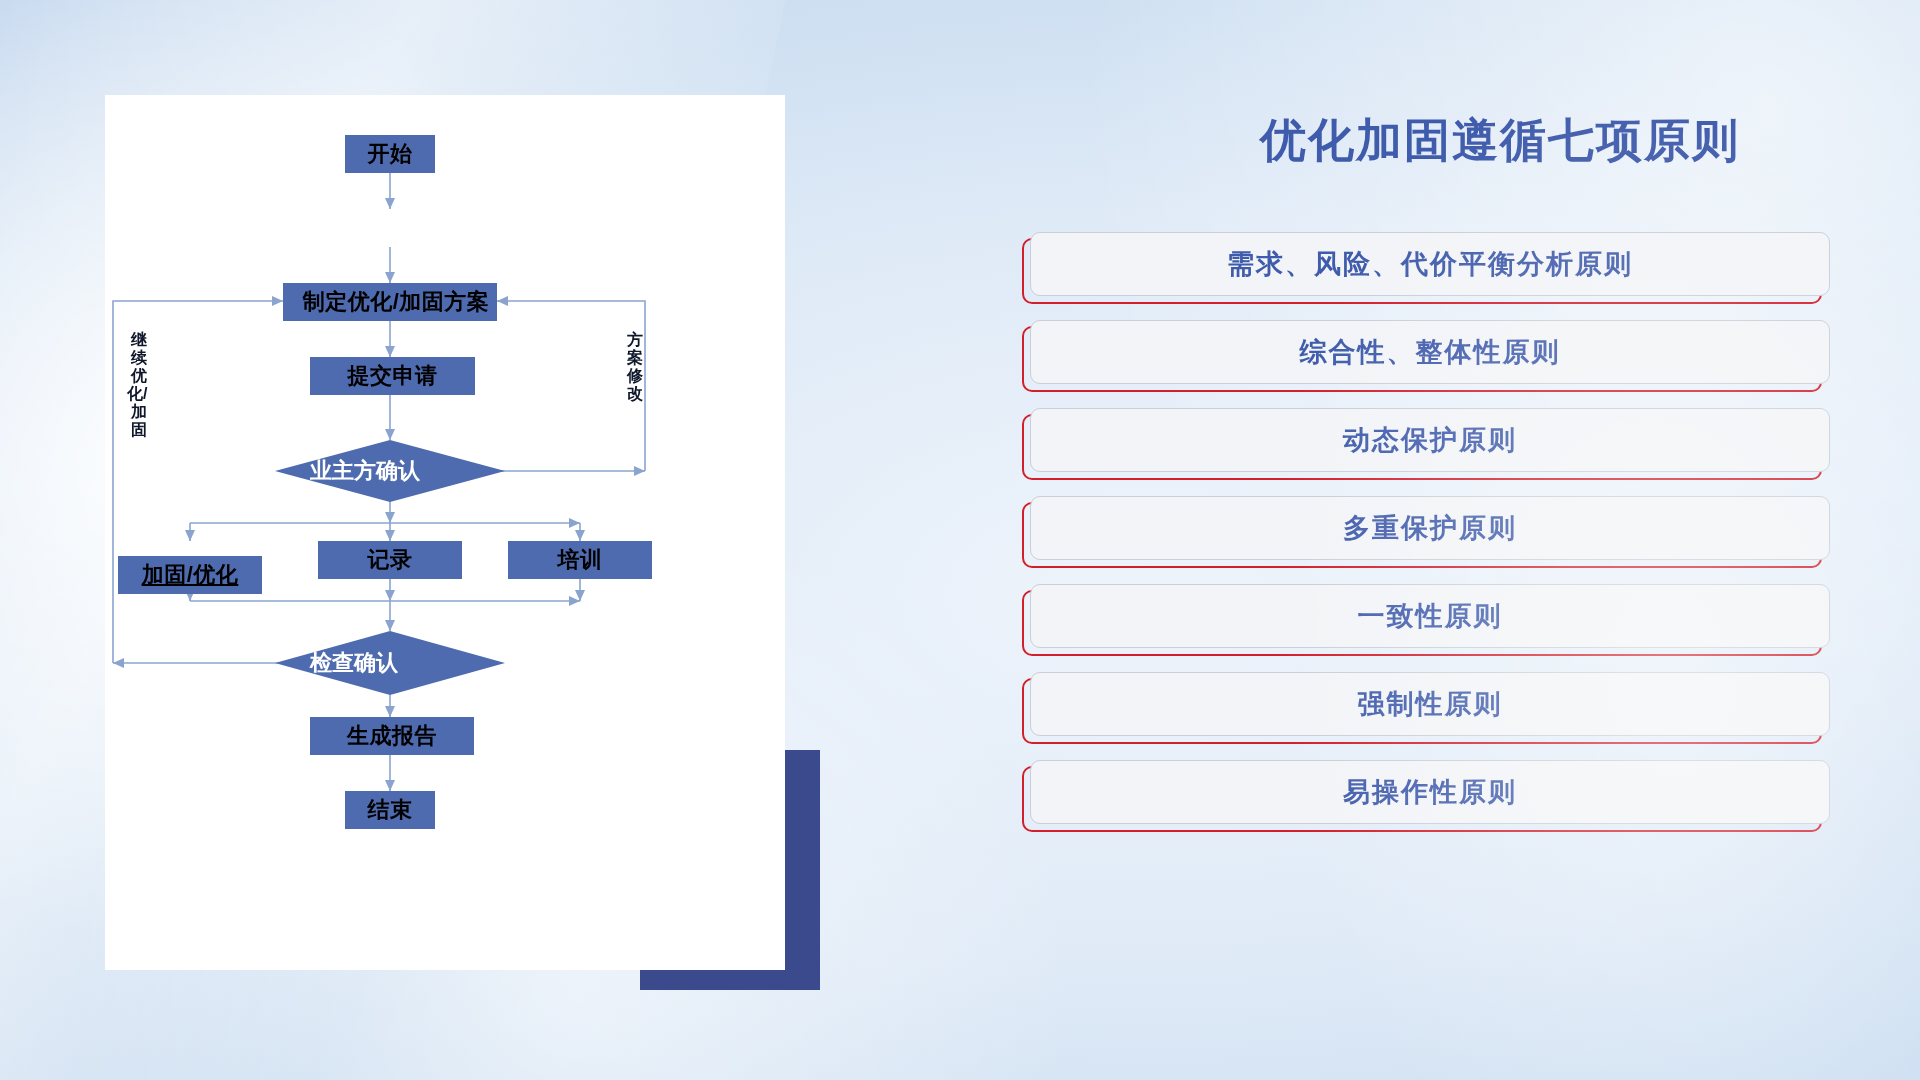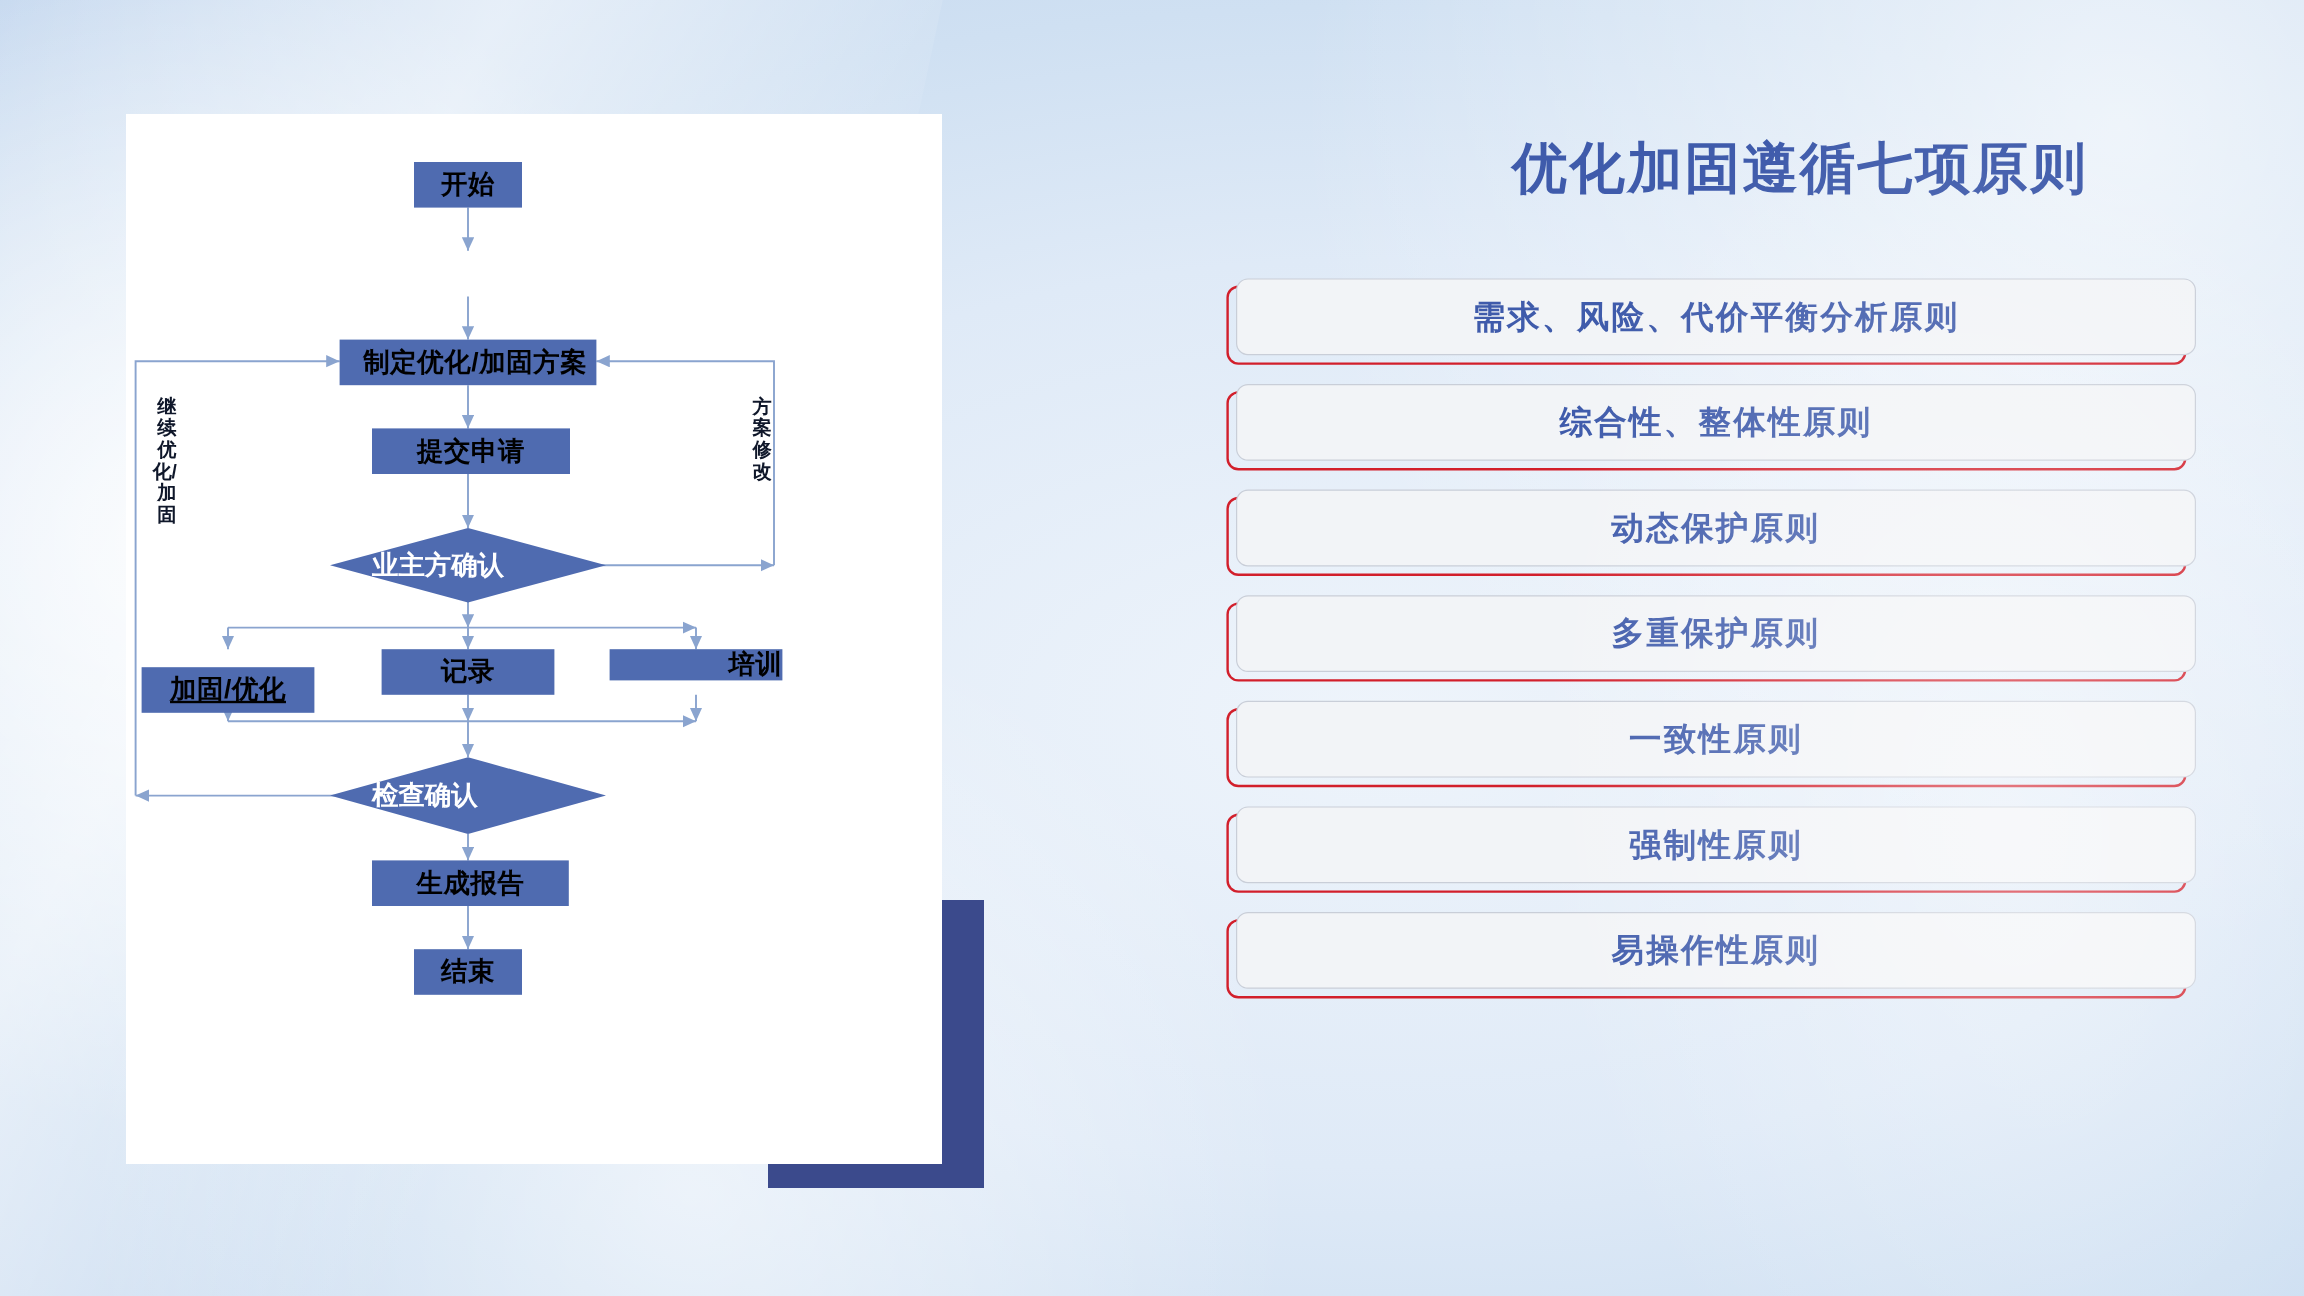--- a/index.html
+++ b/index.html
@@ -227,21 +227,21 @@
       </div>
 
       <div class="node" style="left:13px; top:461px; width:144px; height:38px;text-decoration:underline;">
         <span>加固/优化</span>
       </div>
 
       <div class="node" style="left:213px; top:446px; width:144px; height:38px;">
         <span>记录</span>
       </div>
 
-      <div class="node" style="left:403px; top:446px; width:144px; height:26px;justify-content:flex-end;">
+      <div class="node" style="left:403px; top:446px; width:144px; height:38px;">
         <span>培训</span>
       </div>
 
       <div class="diamond-label" style="left:205px; top:549px; width:160px; height:38px;">
         <span>检查确认</span>
       </div>
 
       <div class="node" style="left:205px; top:622px; width:164px; height:38px;">
         <span>生成报告</span>
       </div>

